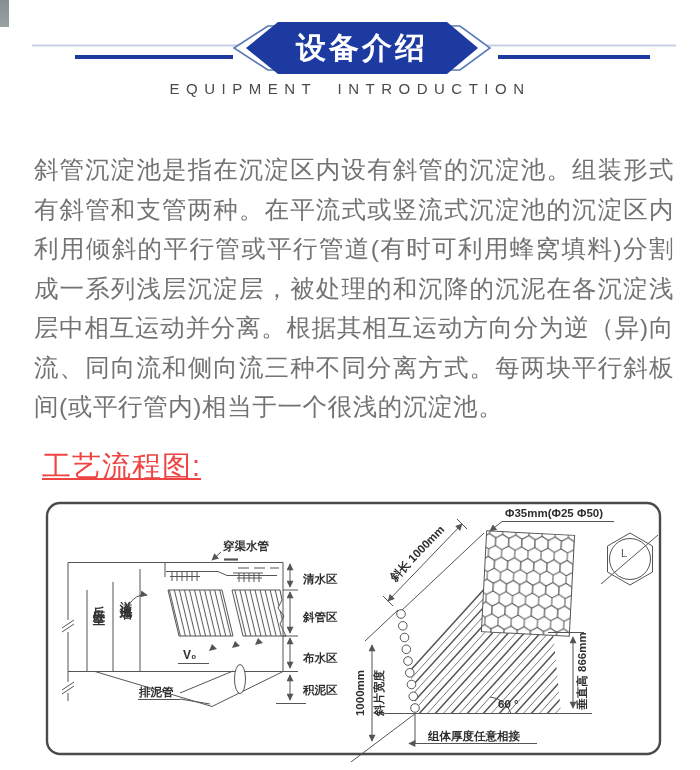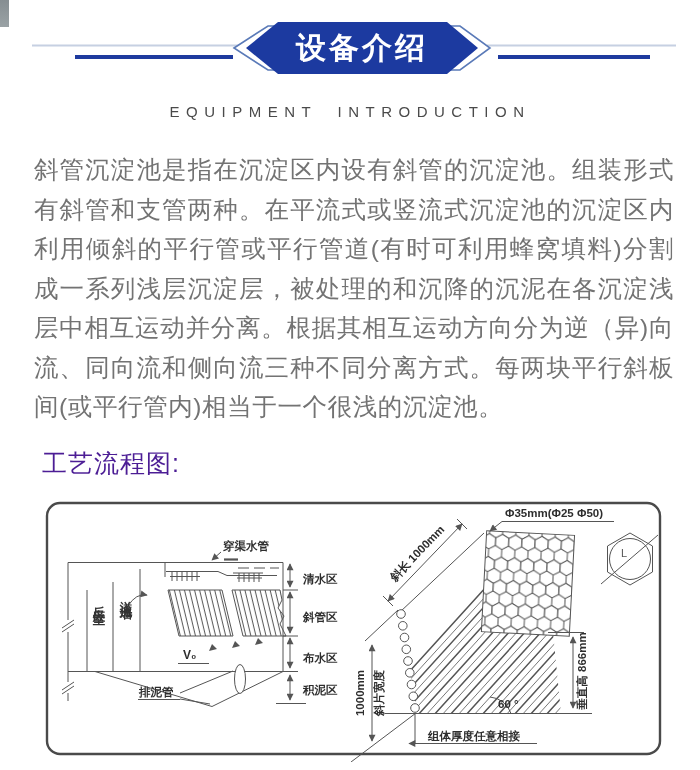--- a/index.html
+++ b/index.html
@@ -6,32 +6,32 @@
   body{
     width:700px;height:770px;position:relative;overflow:hidden;
     font-family:"Liberation Sans","DejaVu Sans",sans-serif;
   }
   .abs{position:absolute;}
   
   .frag{left:0;top:0;width:9px;height:27px;background:linear-gradient(180deg,#868e92,#9aa2a5);}
   
   .hdr-svg{left:0;top:0;width:700px;height:85px;}
   .subtitle{
-    left:0;top:103px;width:700px;text-align:center;
+    left:0;top:80px;width:700px;text-align:center;
     font-size:15px;color:#4a4a4a;letter-spacing:6.5px;word-spacing:10px;font-weight:500;
   }
   
   .intro{
     left:34px;top:150px;width:640px;
     font-size:24.5px;line-height:39.5px;color:#737373;
     text-align:justify;letter-spacing:0.6px;
   }
   
   .sec-title{
-    left:42px;top:447px;font-size:25px;color:#4c1d95;font-weight:500;letter-spacing:1px;
+    left:42px;top:447px;font-size:29px;color:#ef4444;font-weight:500;letter-spacing:1px;text-decoration:underline;
   }
   
   .diag{left:40px;top:496px;width:628px;height:266px;}
   
   .vlabel{
     writing-mode:vertical-rl;text-orientation:upright;
     font-size:12.5px;font-weight:bold;color:#333;letter-spacing:3px;line-height:14px;
   }
   .v-react{left:92px;top:596px;}
   .v-over{left:119px;top:591px;}

